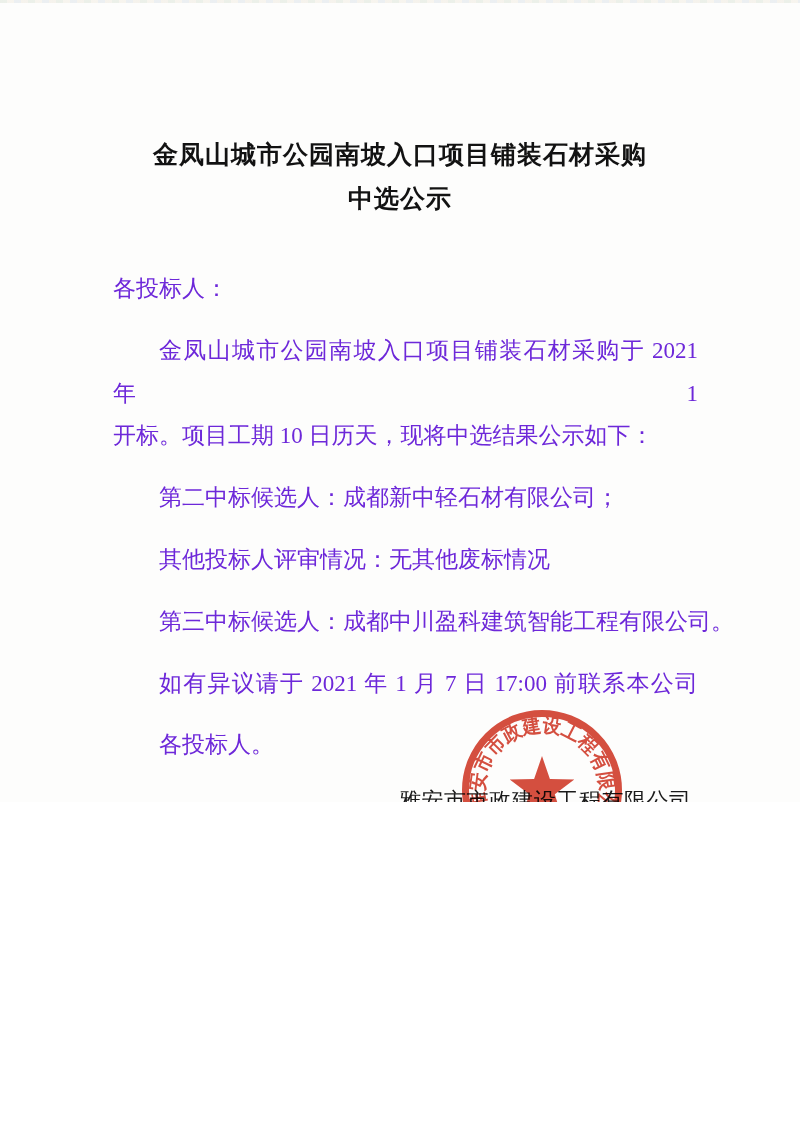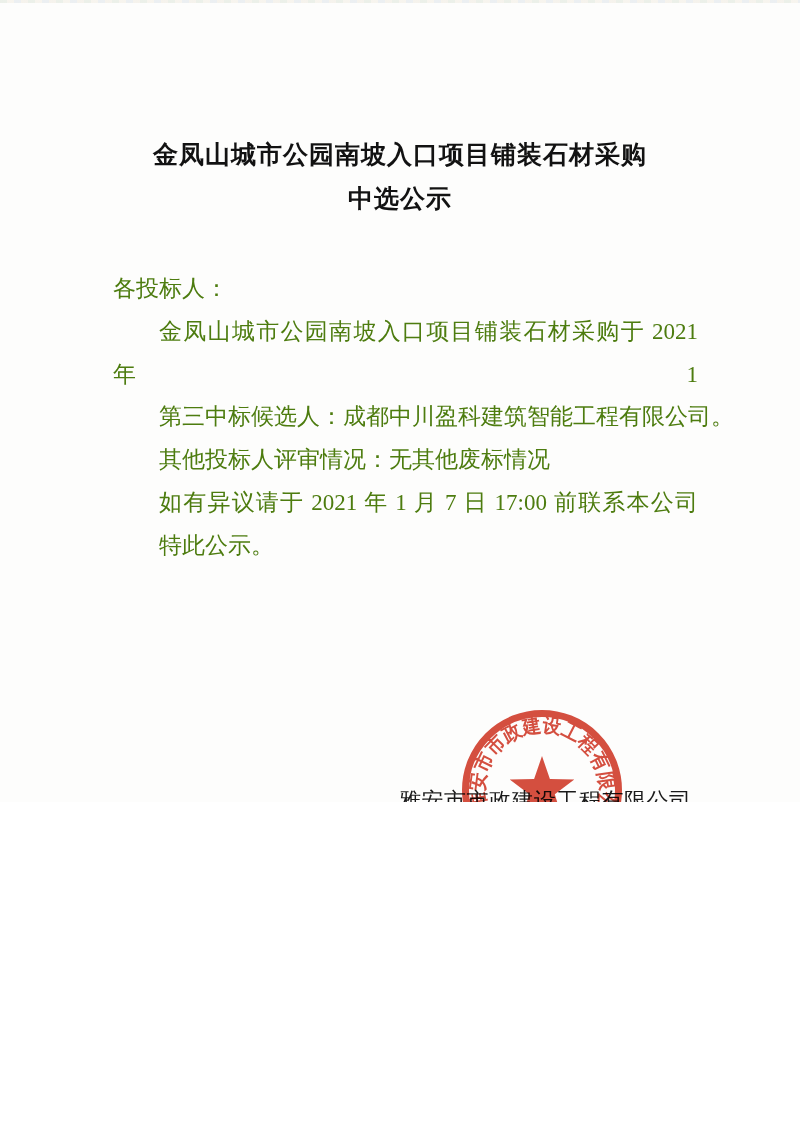--- a/index.html
+++ b/index.html
@@ -21,24 +21,24 @@
     margin:0;text-align:center;
     font-family:"DejaVu Sans","Liberation Sans",sans-serif;
     font-weight:700;font-size:25px;line-height:32px;
     letter-spacing:1px;color:#121212;
   }
   .title.l1{top:139px;}
   .title.l2{top:183px;font-family:Liberation Serif, serif;}
   .body-block{
     position:absolute;left:113px;top:268px;width:585px;
     font-size:23px;line-height:42.8px;
-    color:#4d7c0f;
+    color:#6d28d9;
   }
   .line{white-space:nowrap;}
-  .line.ind{text-indent:46px;}
+  .line.ind{text-indent:46px;margin-top:19px;}
   .line.j{white-space:normal;text-align:justify;text-align-last:justify;}
   .sig-company{
     position:absolute;left:399px;top:786px;
     font-size:22px;letter-spacing:0.5px;color:#1a1a1a;white-space:nowrap;
   }
   .sig-date{
     position:absolute;left:493px;top:829px;
     font-size:22px;letter-spacing:1px;color:#1a1a1a;white-space:nowrap;margin-left:32px;
   }
   .seal{
@@ -64,24 +64,26 @@
 <div class="page">
 
   <div class="scan-top"></div>
 
   <h1 class="title l1">金凤山城市公园南坡入口项目铺装石材采购</h1>
   <h1 class="title l2">中选公示</h1>
 
   <div class="body-block">
     <div class="line">各投标人：</div>
     <div class="line ind j">金凤山城市公园南坡入口项目铺装石材采购于 2021 年 1</div>
+    <div class="line">开标。项目工期 10 日历天，现将中选结果公示如下：</div>
+    <div class="line ind">第二中标候选人：成都新中轻石材有限公司；</div>
+    <div class="line ind">其他投标人评审情况：无其他废标情况</div>
     <div class="line ind">第三中标候选人：成都中川盈科建筑智能工程有限公司。</div>
-    <div class="line ind">其他投标人评审情况：无其他废标情况</div>
     <div class="line ind j">如有异议请于 2021 年 1 月 7 日 17:00 前联系本公司</div>
-    <div class="line ind">特此公示。</div>
+    <div class="line ind">各投标人。</div>
   </div>
 
   <div class="sig-company">雅安市市政建设工程有限公司</div>
   <div class="sig-date">2021 年 1 月 4 日</div>
 
   <svg class="seal" viewBox="0 0 180 180" xmlns="http://www.w3.org/2000/svg" aria-hidden="true">
     <defs>
       <path id="sealArc" d="M 35.5 109.8 A 58 58 0 1 1 144.5 109.8" fill="none"></path>
       <path id="sealNumArc" d="M 36.4 131.9 A 68 68 0 0 0 143.6 131.9" fill="none"></path>
     </defs>

